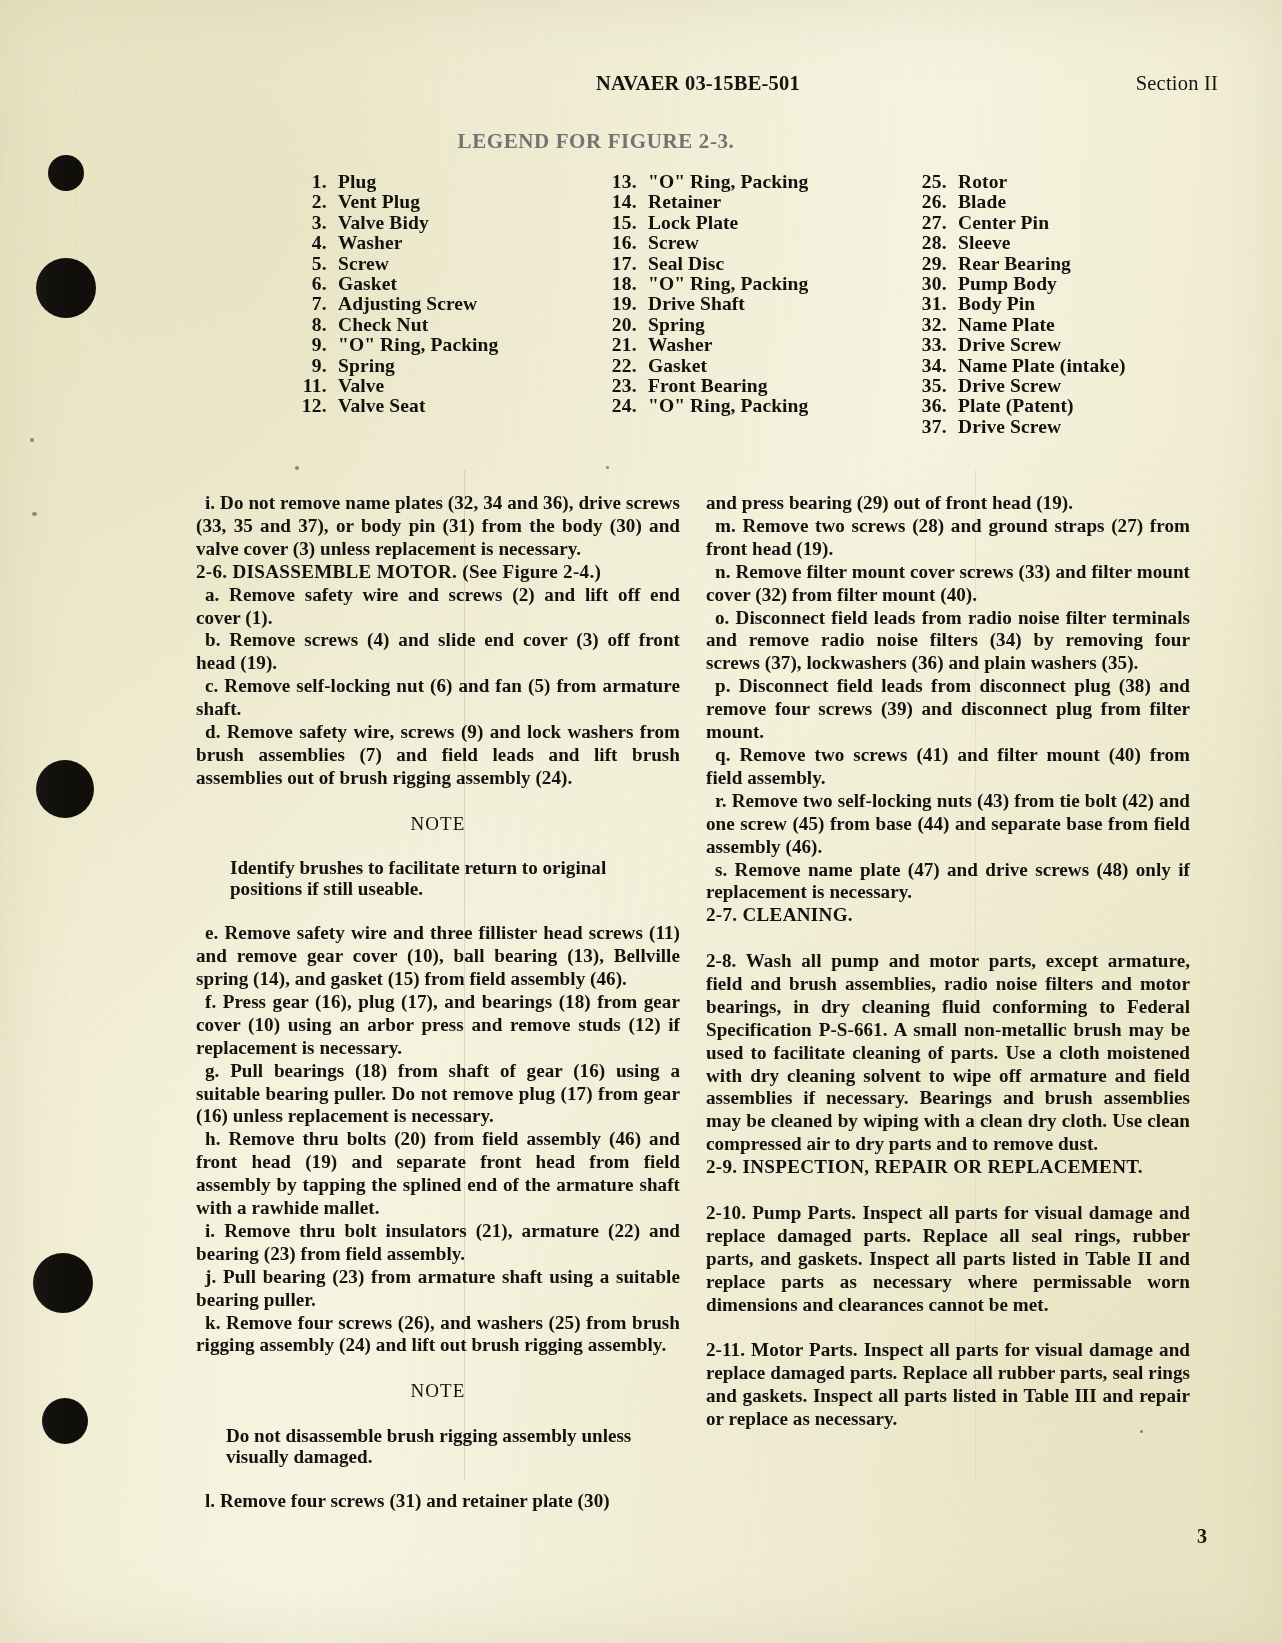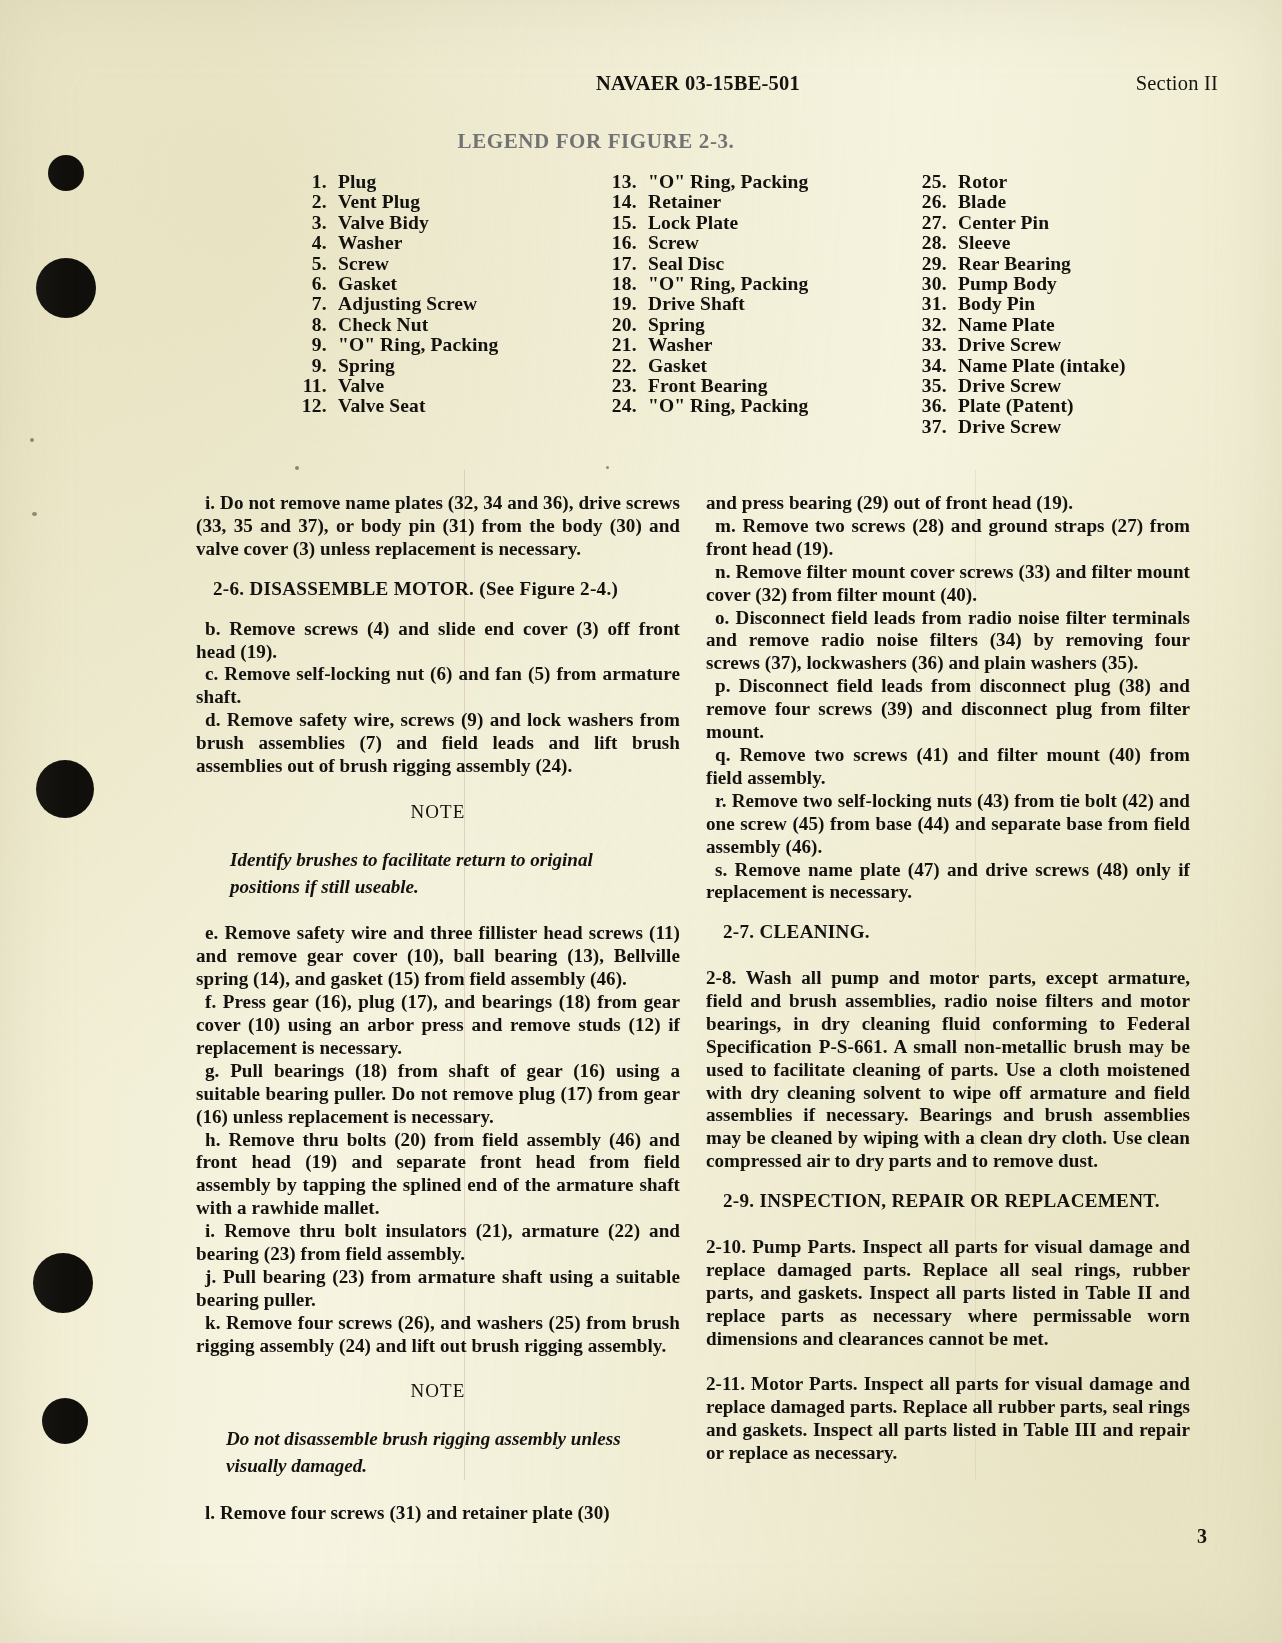--- a/index.html
+++ b/index.html
@@ -154,37 +154,36 @@
     text-indent: 9px;
   }
   .para.gap-before {
     margin-top: 22.8px;
   }
   .heading {
     font-size: 19.1px;
     line-height: 22.9px;
     font-weight: bold;
     letter-spacing: 0.3px;
-    margin: 17px;
+    margin: 0;
   }
   .note-label {
     text-align: center;
     font-size: 19px;
     font-weight: normal;
     letter-spacing: 1.1px;
     margin: 22.8px 0 0 0;
   }
   .note-body {
     font-size: 19.1px;
-    line-height: 27px;
+    line-height: 21px;
     font-weight: bold;
     margin: 22.8px 0 0 0;
     padding: 0 34px 0 34px;
     text-align: left;
-    font-style: italic;
   }
   .note-body.tight {
     padding: 0 30px 0 30px;
   }
 
   #page-number {
     position: absolute;
     right: 75px;
     top: 1525px;
     font-size: 20px;
@@ -384,20 +383,21 @@
           <span class="legend-name">Drive Screw</span>
         </div>
     </div>
   </div>
 
   <div id="body-cols">
 
     <div class="body-col">
       <p class="para indent">i. Do not remove name plates (32, 34 and 36), drive screws (33, 35 and 37), or body pin (31) from the body (30) and valve cover (3) unless replacement is necessary.</p>
       <p class="heading gap-before">2-6. DISASSEMBLE MOTOR. (See Figure 2-4.)</p>
+      <p class="para indent">a. Remove safety wire and screws (2) and lift off end cover (1).</p>
       <p class="para indent">b. Remove screws (4) and slide end cover (3) off front head (19).</p>
       <p class="para indent">c. Remove self-locking nut (6) and fan (5) from armature shaft.</p>
       <p class="para indent">d. Remove safety wire, screws (9) and lock washers from brush assemblies (7) and field leads and lift brush assemblies out of brush rigging assembly (24).</p>
       <p class="note-label">NOTE</p>
       <p class="note-body">Identify brushes to facilitate return to original positions if still useable.</p>
       <p class="para indent gap-before">e. Remove safety wire and three fillister head screws (11) and remove gear cover (10), ball bearing (13), Bellville spring (14), and gasket (15) from field assembly (46).</p>
       <p class="para indent">f. Press gear (16), plug (17), and bearings (18) from gear cover (10) using an arbor press and remove studs (12) if replacement is necessary.</p>
       <p class="para indent">g. Pull bearings (18) from shaft of gear (16) using a suitable bearing puller. Do not remove plug (17) from gear (16) unless replacement is necessary.</p>
       <p class="para indent">h. Remove thru bolts (20) from field assembly (46) and front head (19) and separate front head from field assembly by tapping the splined end of the armature shaft with a rawhide mallet.</p>
       <p class="para indent">i. Remove thru bolt insulators (21), armature (22) and bearing (23) from field assembly.</p>

